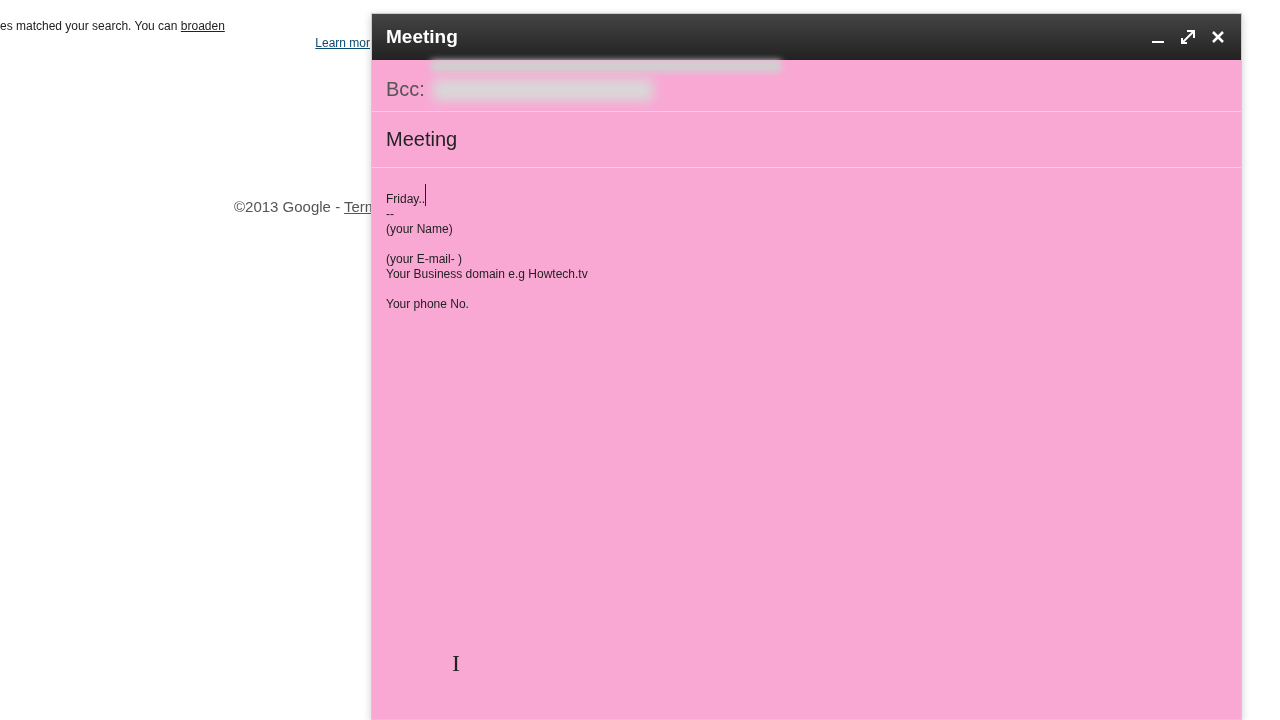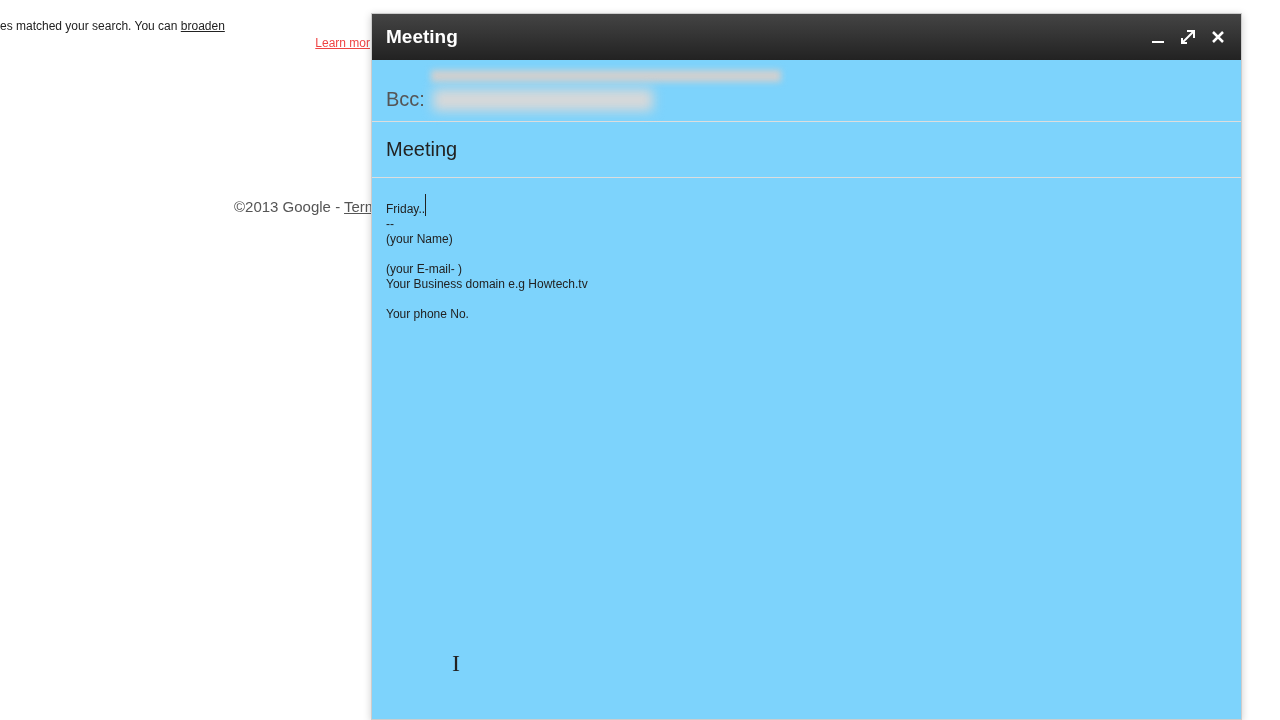--- a/index.html
+++ b/index.html
@@ -17,21 +17,21 @@
       left: 0;
       width: 380px;
       font-size: 12px;
       color: #222;
       line-height: 1.4;
     }
     .background-text .line1 {
       white-space: nowrap;
     }
     .background-text a {
-      color: #ef4444;
+      color: #0c4a6e;
     }
     .background-text .broaden {
       color: #222;
       text-decoration: underline;
     }
     .background-text .learn {
       display: block;
       text-align: right;
       padding-right: 10px;
     }
@@ -46,21 +46,21 @@
     .footer-text a {
       color: #555;
       text-decoration: underline;
     }
     .compose-window {
       position: absolute;
       top: 13px;
       left: 371px;
       width: 871px;
       height: 707px;
-      background: #7dd3fc;
+      background: #f9a8d4;
       border: 1px solid #ccc;
       box-shadow: 0 2px 8px rgba(0,0,0,0.2);
       display: flex;
       flex-direction: column;
     }
     .title-bar {
       background: #404040;
       background: linear-gradient(#444, #222);
       color: #fff;
       height: 46px;
@@ -85,21 +85,21 @@
       align-items: center;
       justify-content: center;
       cursor: pointer;
       color: #fff;
     }
     .minimize-icon svg, .expand-icon svg, .close-icon svg {
       width: 16px;
       height: 16px;
     }
     .recipients-row {
-      padding: 10px 14px 10px 14px;
+      padding: 0 14px 10px 14px;
       border-bottom: 1px solid #ddd;
       display: flex;
       flex-direction: column;
       gap: 6px;
     }
     .to-blur {
       width: 350px;
       height: 12px;
       background: #d0d0d0;
       filter: blur(3px);

